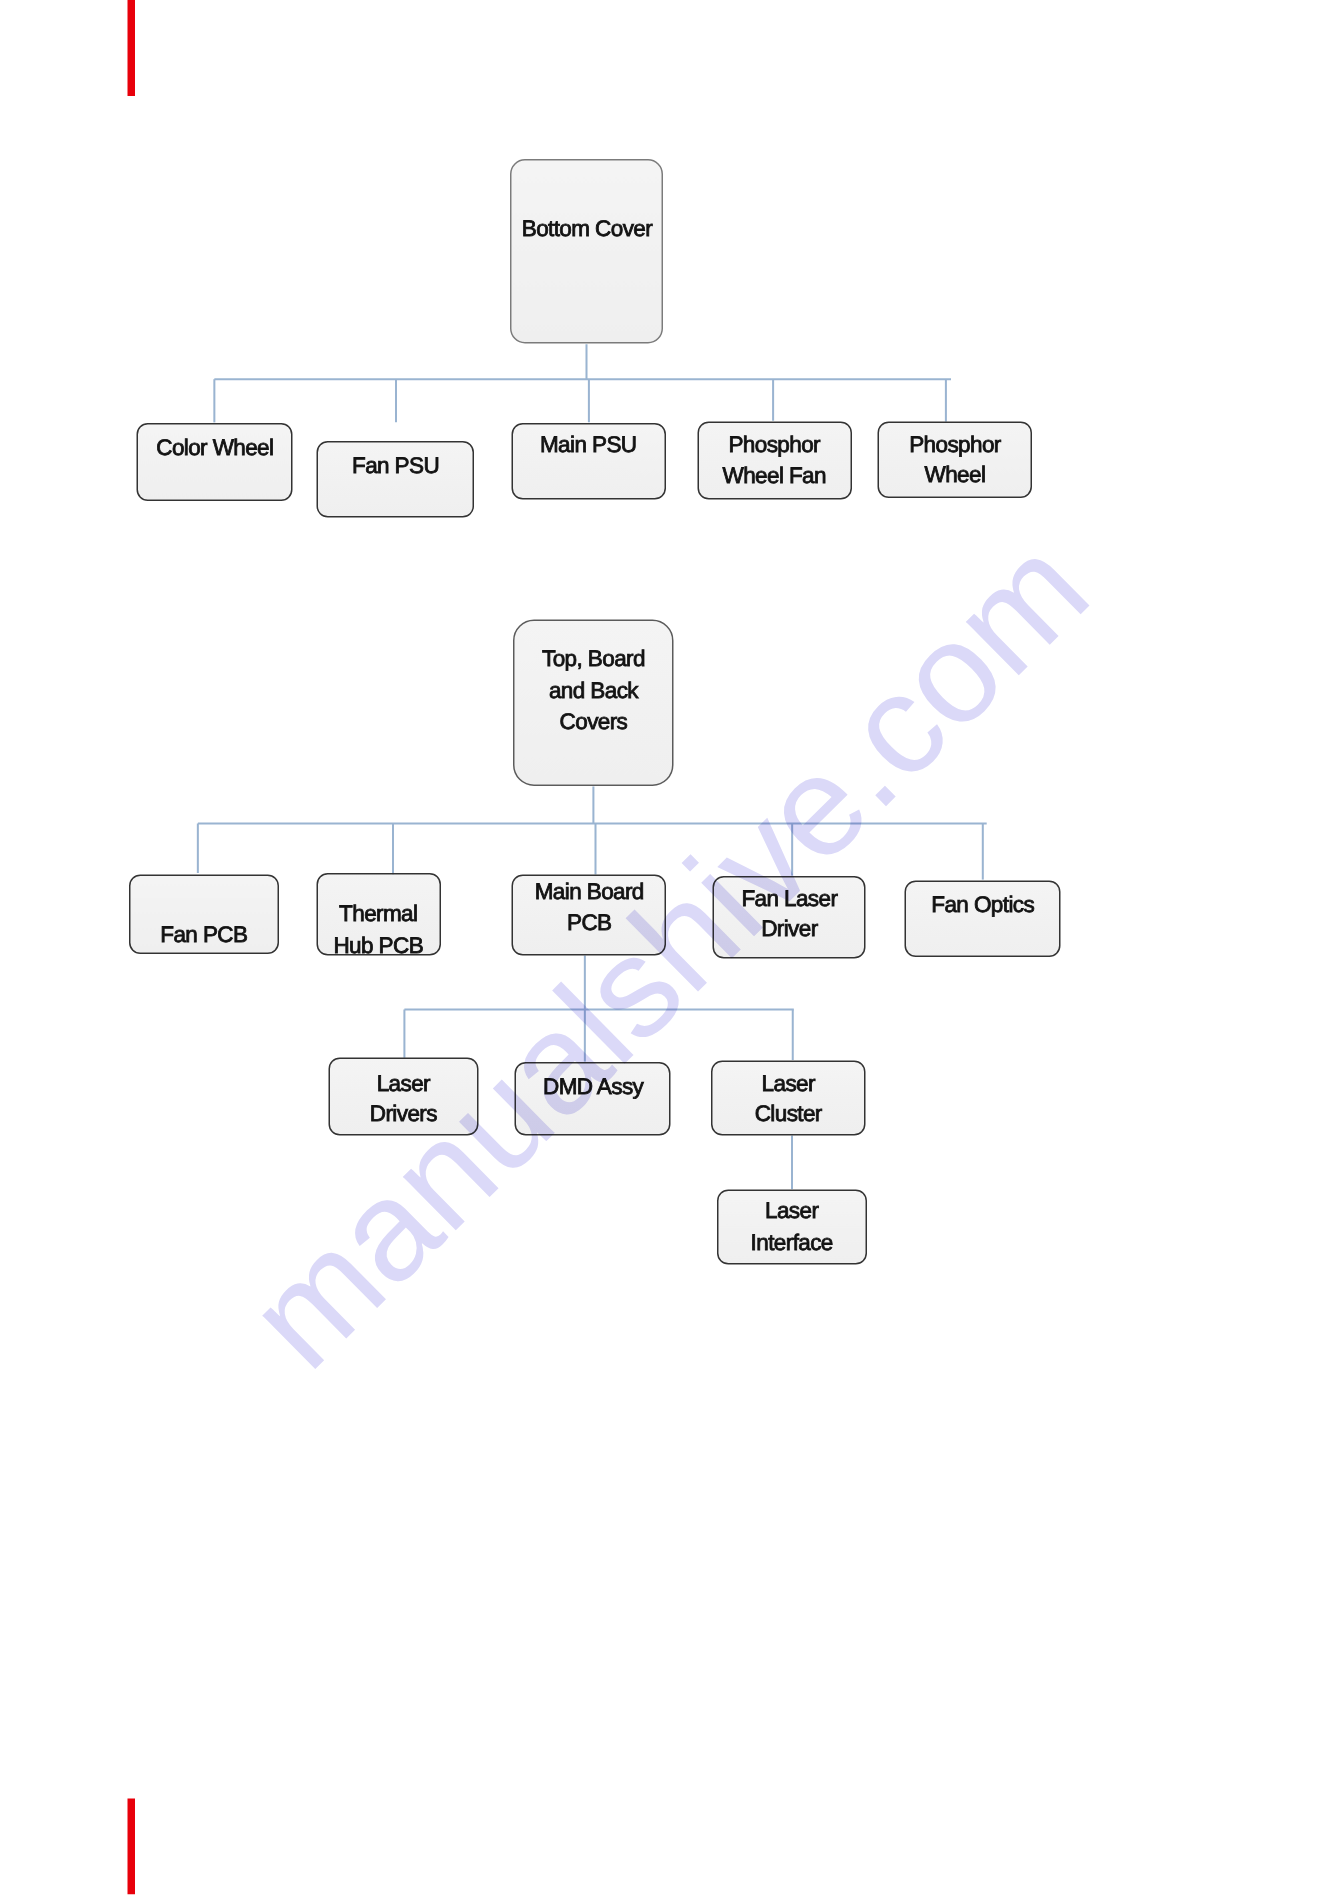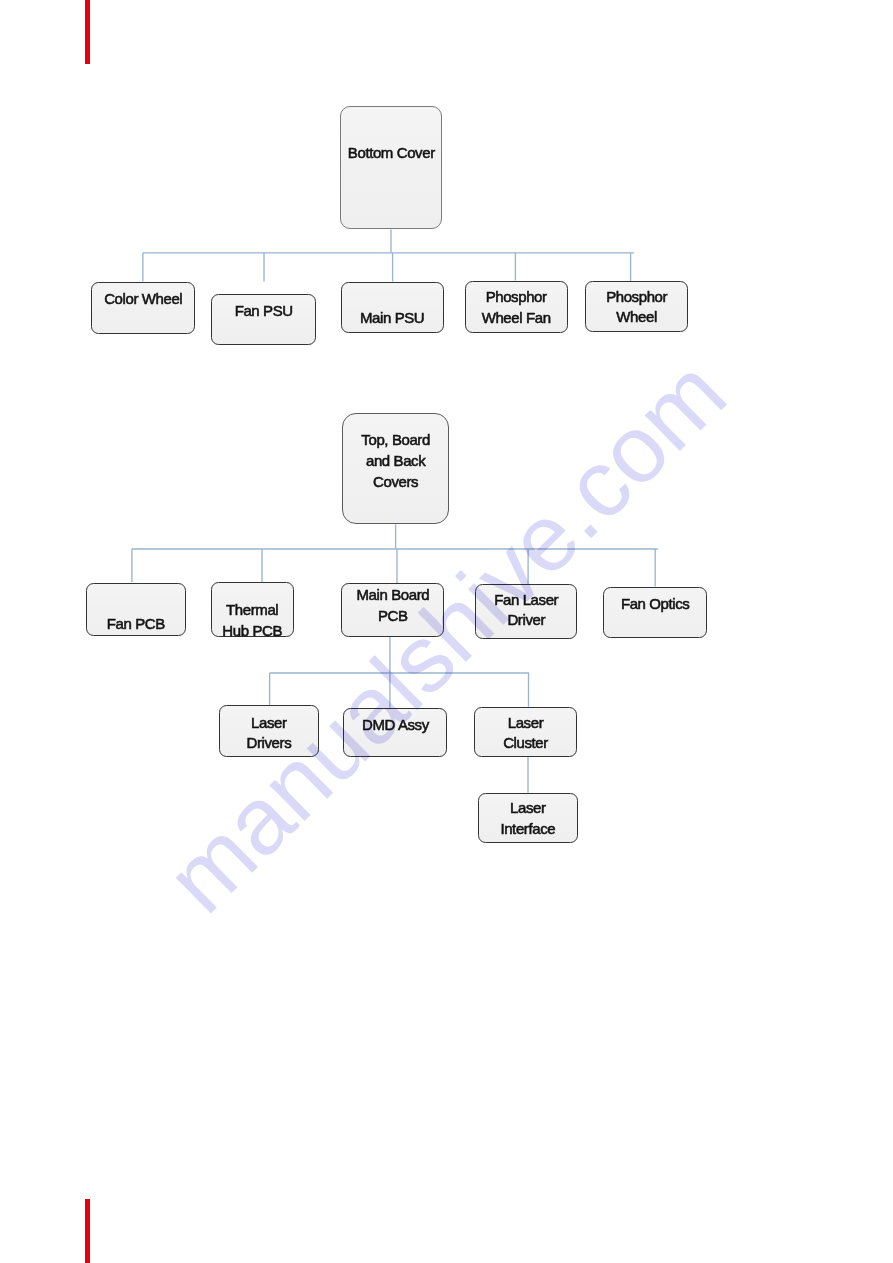--- a/index.html
+++ b/index.html
@@ -75,21 +75,21 @@
   <div class="node root-a" style="left:340.1px;top:106.3px;width:102.4px;height:123.2px;padding-top:36px;">
     <span>Bottom Cover</span>
   </div>
 
   <div class="node" style="left:91.4px;top:281.6px;width:103.7px;height:52.5px;padding-top:6.5px;">
     <span>Color Wheel</span>
   </div>
   <div class="node" style="left:211.4px;top:281.5px;width:104.6px;height:51px;padding-top:6.6px;margin-top:12px;">
     <span>Fan PSU</span>
   </div>
-  <div class="node" style="left:340.5px;top:281.5px;width:103.3px;height:51px;padding-top:25px;">
+  <div class="node" style="left:340.5px;top:281.5px;width:103.3px;height:51px;padding-top:4px;">
     <span>Main PSU</span>
   </div>
   <div class="node" style="left:464.5px;top:280.5px;width:103.3px;height:52.5px;padding-top:5.5px;">
     <span>Phosphor
 Wheel Fan</span>
   </div>
   <div class="node" style="left:585.2px;top:281.1px;width:102.9px;height:51.1px;padding-top:4.9px;">
     <span>Phosphor
 Wheel</span>
   </div>

